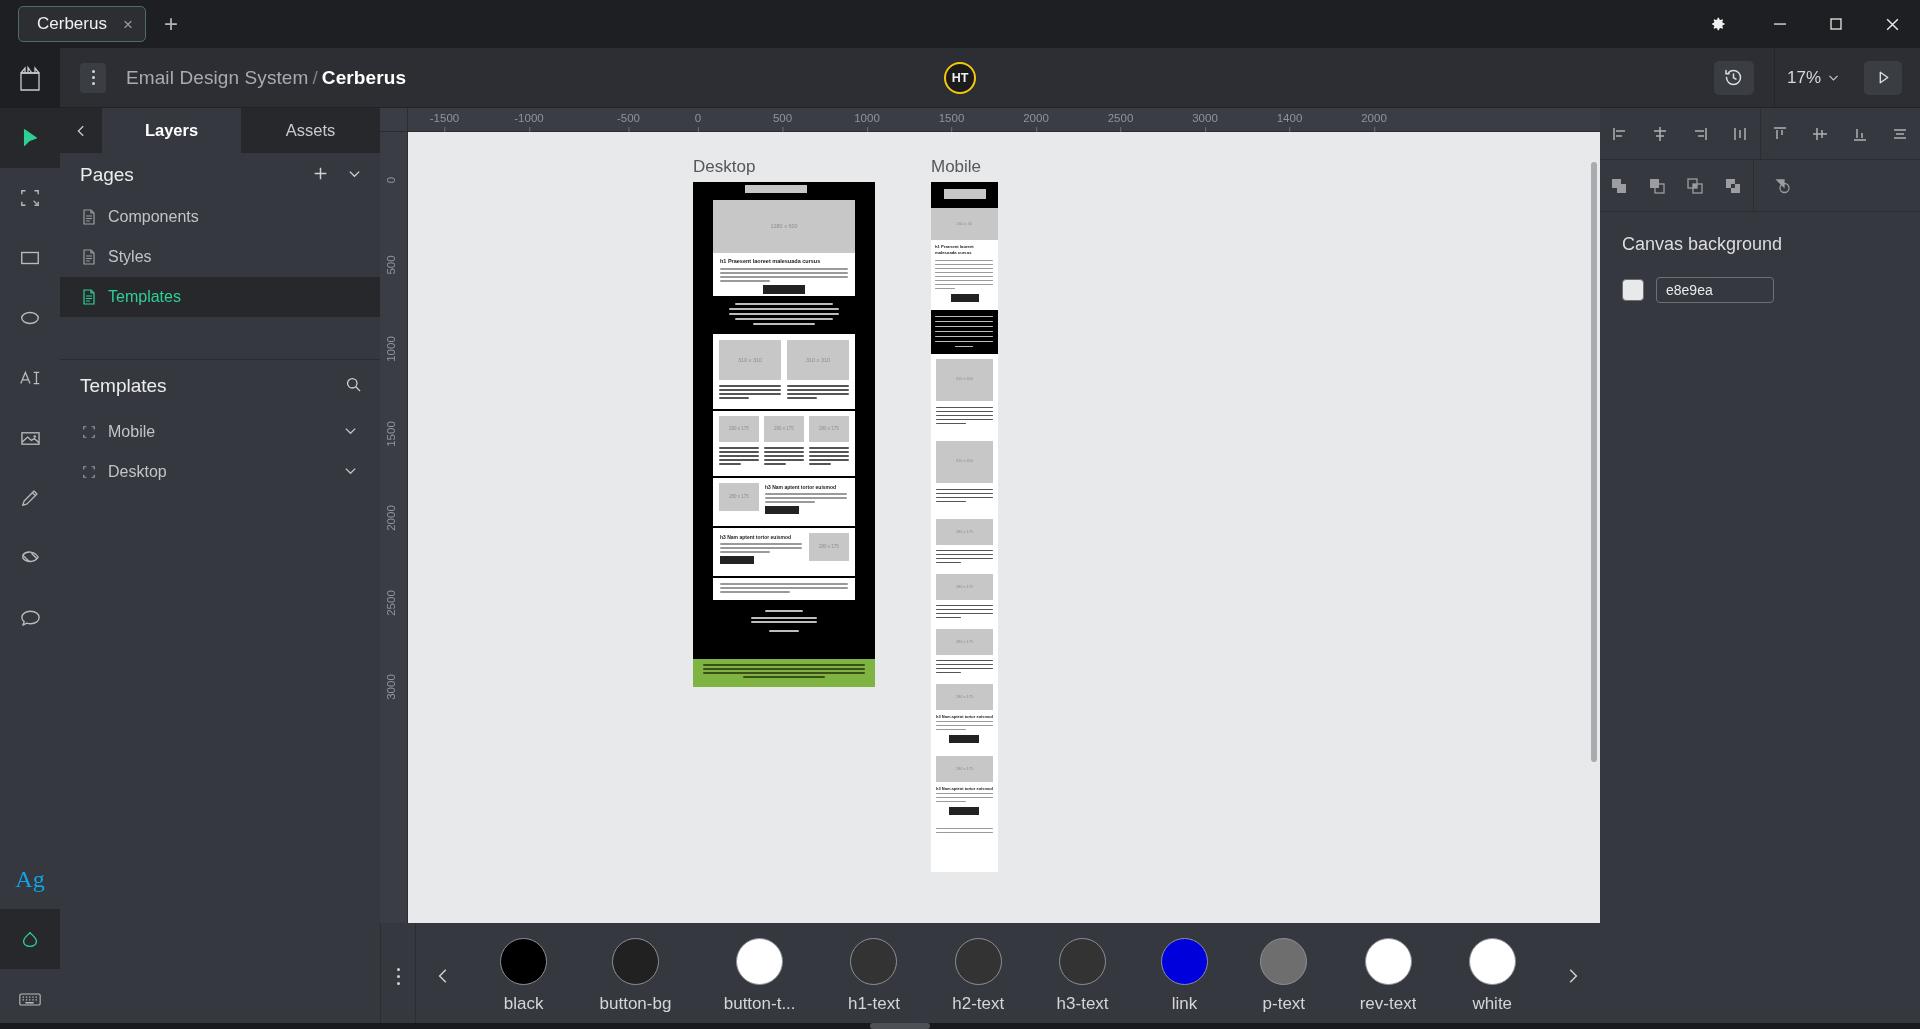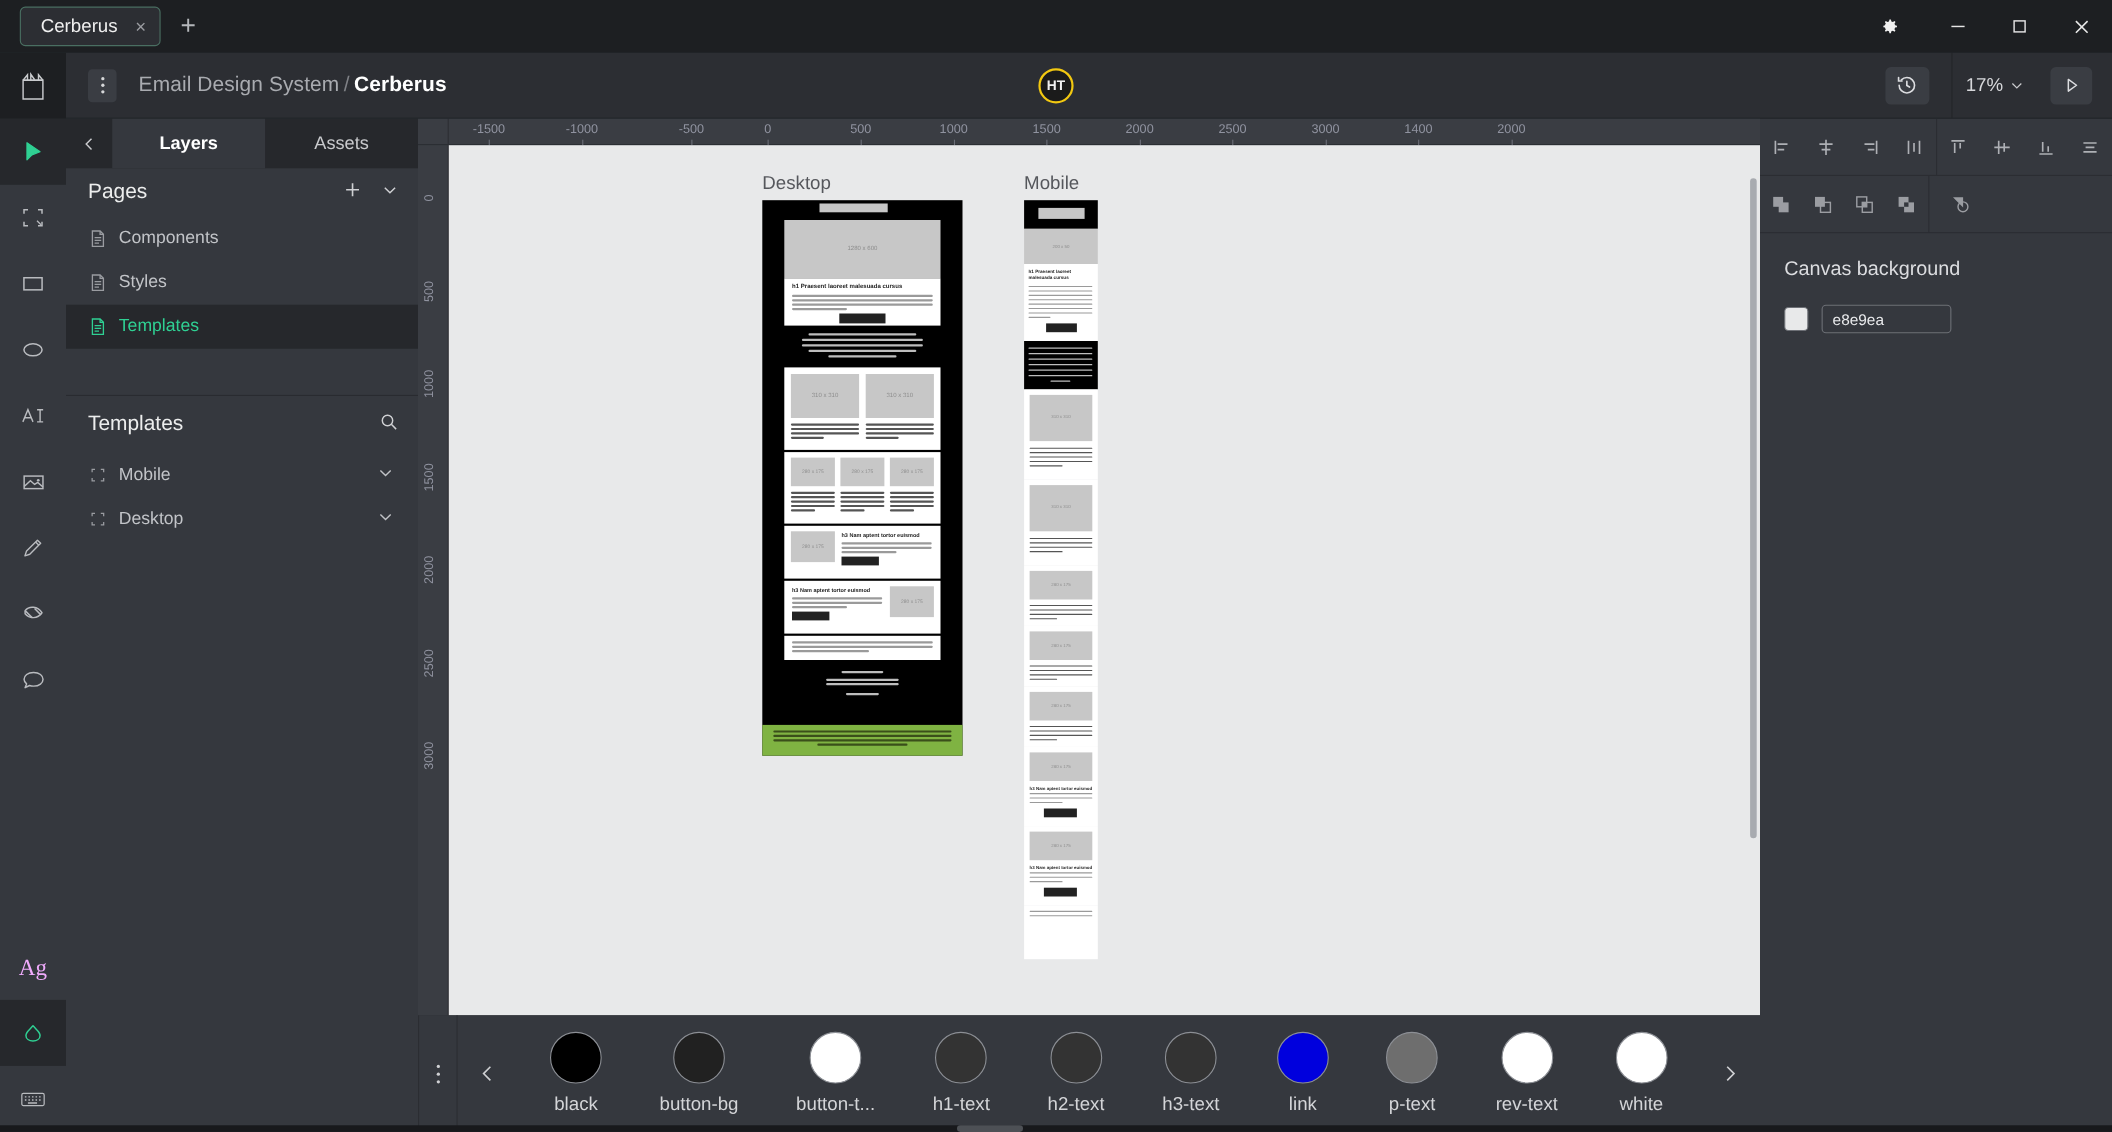--- a/index.html
+++ b/index.html
@@ -333,21 +333,21 @@
           <path d="M13 5 L19 11"></path>
       </svg>
     </div>
     <div class="rail-tool">
       <svg width="23" height="20" viewBox="0 0 24 20" fill="none" stroke="#b9bbbf" stroke-width="1.4" stroke-linejoin="round">
         <path d="M12 3 C17.5 3 21 6 21 9.5 C21 13 17.5 16 12 16 C10.6 16 9.3 15.8 8.2 15.4 L4 17.5 L5.4 13.8 C3.9 12.6 3 11.1 3 9.5 C3 6 6.5 3 12 3 Z"></path>
       </svg>
     </div>
     <div class="rail-spacer"></div>
     <div class="rail-tool">
-      <span style="font-size:21px;color:#f0abfc;font-family:'Liberation Serif',serif;">Ag</span>
+      <span style="font-size:24px;color:#0ea5e9;font-family:'Liberation Serif',serif;">Ag</span>
     </div>
     <div class="rail-tool active">
       <svg width="22" height="22" viewBox="0 0 24 24" fill="none" stroke="#2fd093" stroke-width="1.5" stroke-linejoin="round">
         <path d="M12 5 C15.5 9 19 11 19 14.5 C19 17.8 15.9 20 12 20 C8.1 20 5 17.8 5 14.5 C5 11 8.5 9 12 5 Z"></path>
       </svg>
     </div>
     <div class="rail-tool">
       <svg width="24" height="17" viewBox="0 0 26 18" fill="none" stroke="#b9bbbf" stroke-width="1.2">
         <rect x="2" y="3" width="22" height="12" rx="1.5"></rect>
         <path d="M5 6.5h1.5M8.5 6.5h1.5M12 6.5h1.5M15.5 6.5h1.5M19 6.5h1.5M5 9.5h1.5M8.5 9.5h1.5M12 9.5h1.5M15.5 9.5h1.5M19 9.5h1.5M8 12.5h9" stroke-width="1.4"></path>

